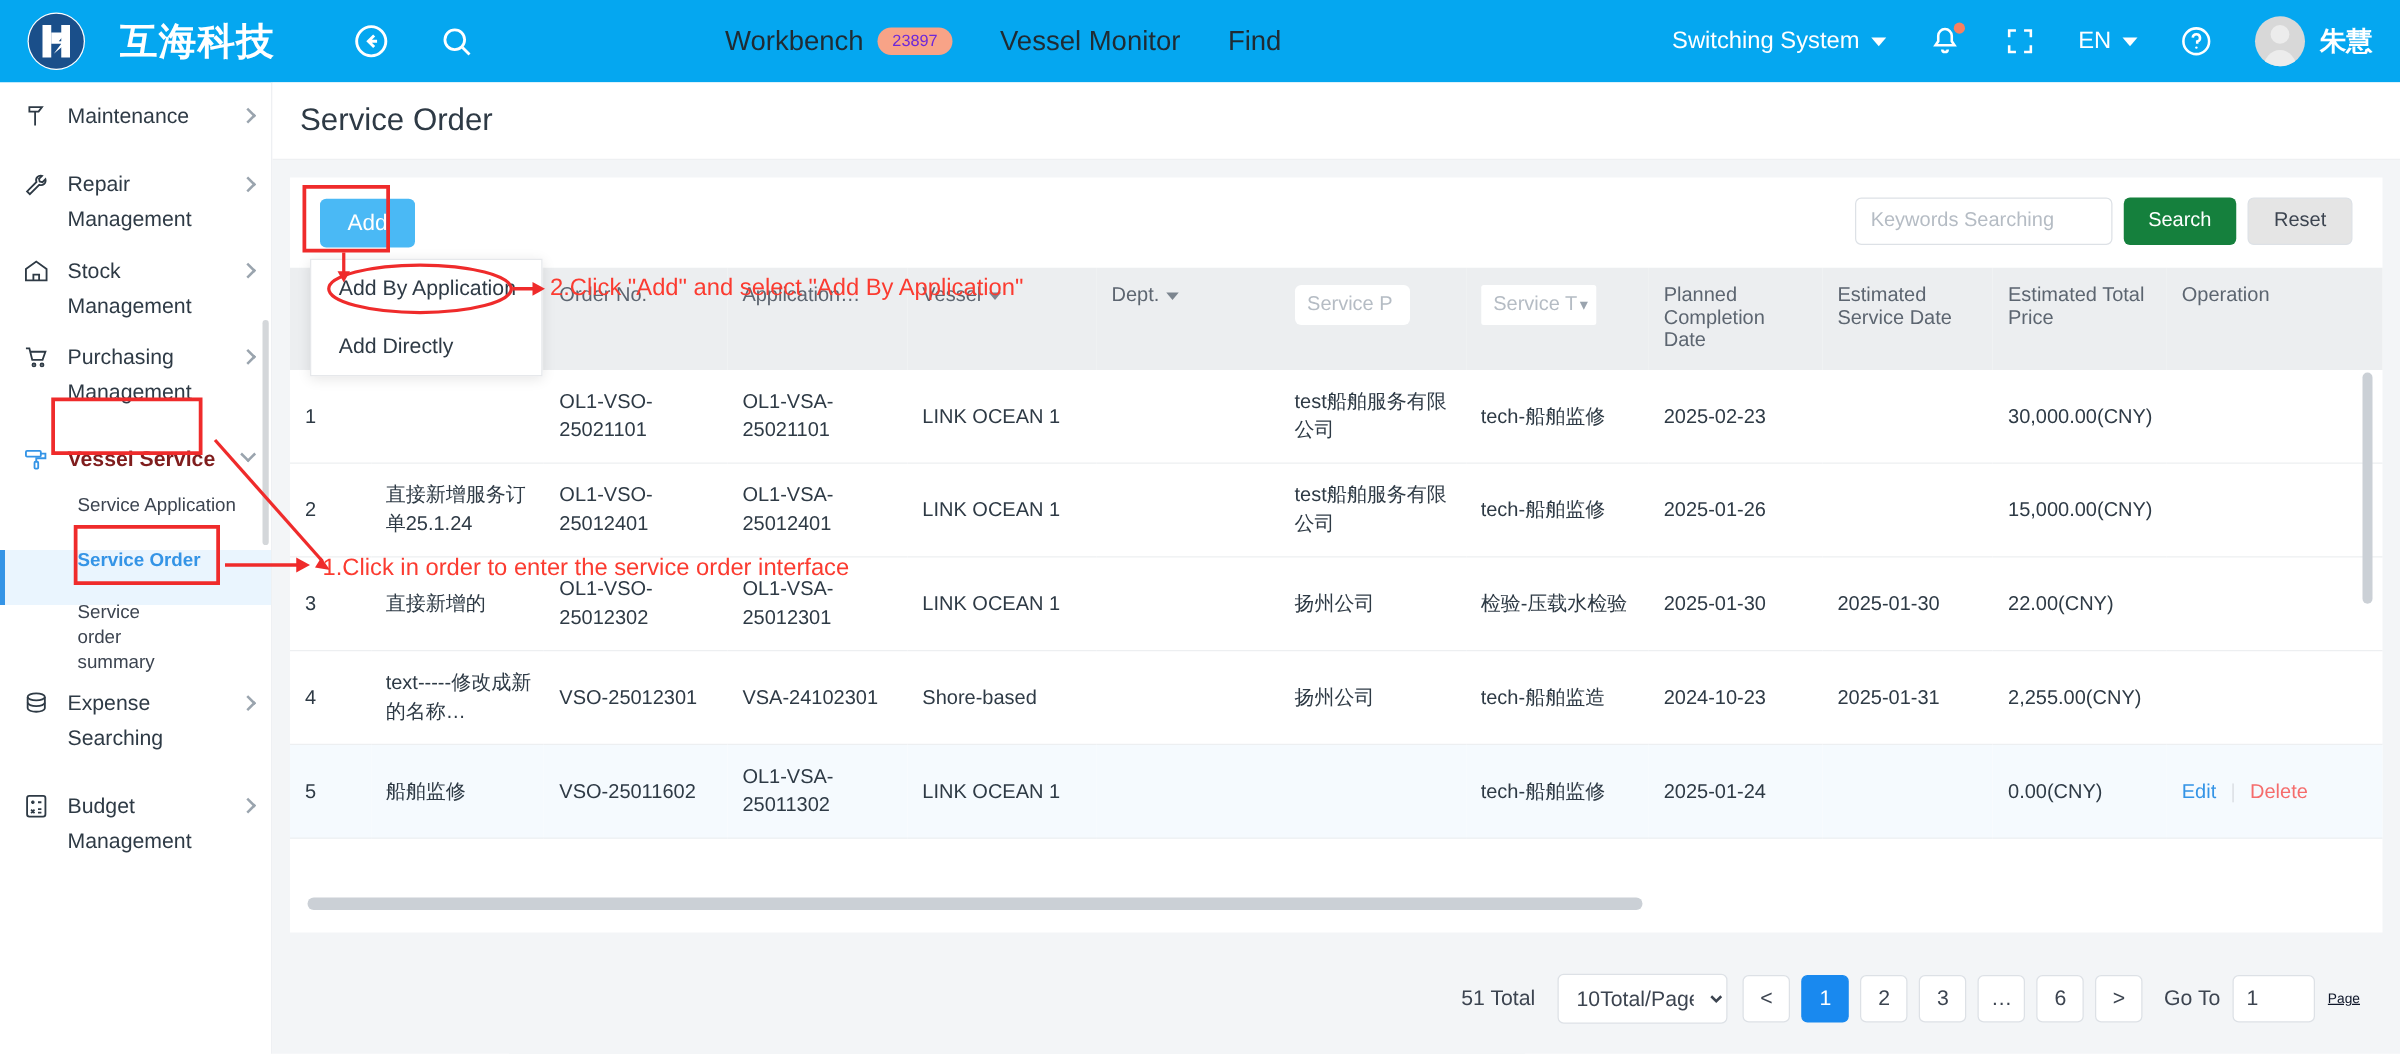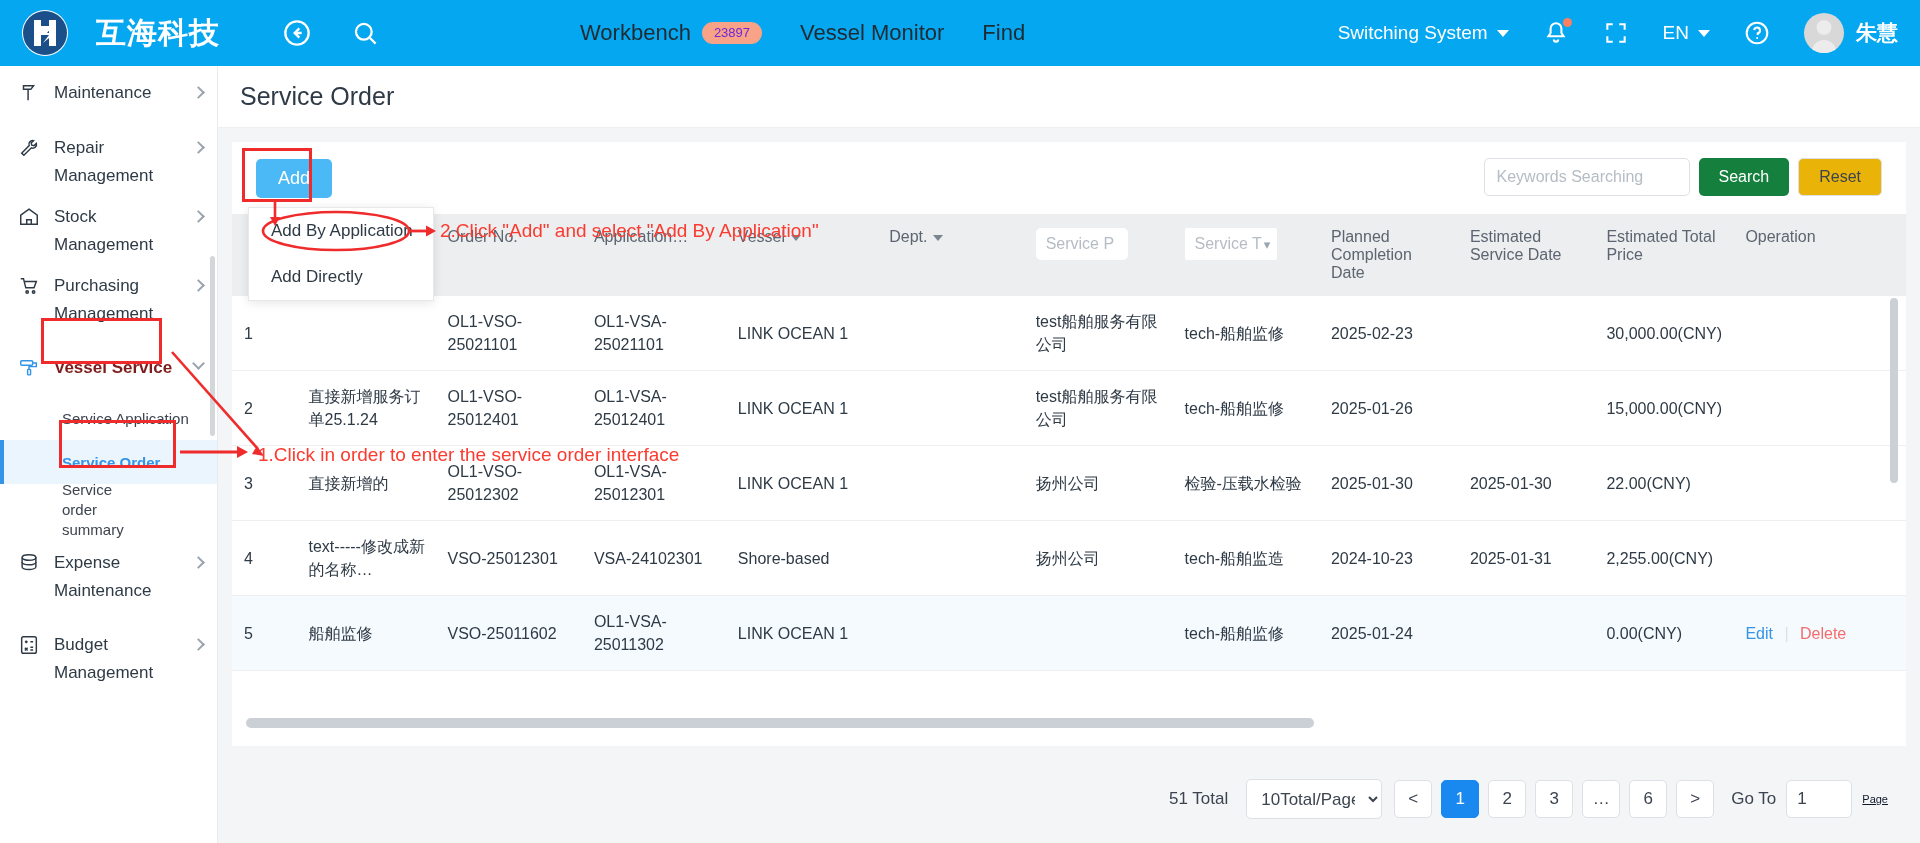--- a/index.html
+++ b/index.html
@@ -104,21 +104,21 @@
   }
   .side-arrow {
     width: 9px; height: 9px; border-right: 2px solid #9aa4ae;
     border-top: 2px solid #9aa4ae; transform: rotate(45deg);
     margin-top: 22px; margin-left: 6px;
   }
   .side-arrow.down { transform: rotate(135deg); margin-top: 18px; }
   .side-item.active .side-lbl { color: #7f1d1d; font-weight: bold; }
   .side-item.active .side-ico svg { stroke: #3494e6; }
   .sub-item {
-    padding-left: 62px; height: 44px; display: flex; align-items: center;
+    padding-left: 62px; height: 44px; display: flex; 
     font-size: 15px; color: #3c4450; cursor: pointer; position: relative;
   }
   .sub-item.sel { background: #eaf5fe; color: #3494e6; font-weight: bold; }
   .sub-item.sel::before {
     content: ""; position: absolute; left: 0; top: 0; width: 4px;
     height: 100%; background: #3494e6;
   }
   .sub-item.two-line {
     height: 52px; line-height: 20px; align-items: center;
   }
@@ -157,21 +157,21 @@
     padding: 0 12px; font-size: 16px; color: #2e3a45; outline: none;
     font-family: "Liberation Sans", sans-serif;
   }
   .search-input::placeholder { color: #b5bcc4; }
   .btn-search {
     background: #15803d; color: #fff; border: none; border-radius: 5px;
     height: 38px; padding: 0 20px; font-size: 16px; margin-left: 9px;
     cursor: pointer; font-family: "Liberation Sans", sans-serif;
   }
   .btn-reset {
-    background: #eab308; color: #3c4450; border: 1px solid #dde1e6;
+    background: #e5e5e5; color: #3c4450; border: 1px solid #dde1e6;
     border-radius: 5px; height: 38px; padding: 3px 20px; font-size: 16px;
     margin-left: 9px; cursor: pointer; font-family: "Liberation Sans", sans-serif;
   }
 
   
   .dropdown-menu {
     position: absolute; left: 248px; top: 207px; width: 186px;
     background: #fff; border: 1px solid #e6e8eb;
     box-shadow: 0 2px 10px rgba(0,0,0,0.10); z-index: 40;
   }
@@ -424,21 +424,21 @@
   </div>
 
   <div class="side-item" style="min-height:82px;">
     <span class="side-ico">
       <svg viewBox="0 0 24 24" width="22" height="22">
           <ellipse cx="12" cy="6" rx="7.5" ry="3"></ellipse>
           <path d="M4.5 6 v5 a7.5 3 0 0 0 15 0 V6"></path>
           <path d="M4.5 11 v5 a7.5 3 0 0 0 15 0 v-5"></path>
         </svg>
     </span>
-    <span class="side-lbl">Expense Maintenance</span>
+    <span class="side-lbl">Expense Searching</span>
     <span class="side-arrow"></span>
   </div>
 
   <div class="side-item">
     <span class="side-ico">
       <svg viewBox="0 0 24 24" width="22" height="22">
           <rect x="4" y="3" width="16" height="18" rx="2"></rect>
           <path d="M7.5 8.5 h3 M9 7 v3 M13.5 8.5 h3 M7.5 15 l3 3 M10.5 15 l-3 3 M13.5 14.5 h3 M13.5 17.5 h3"></path>
         </svg>
     </span>

